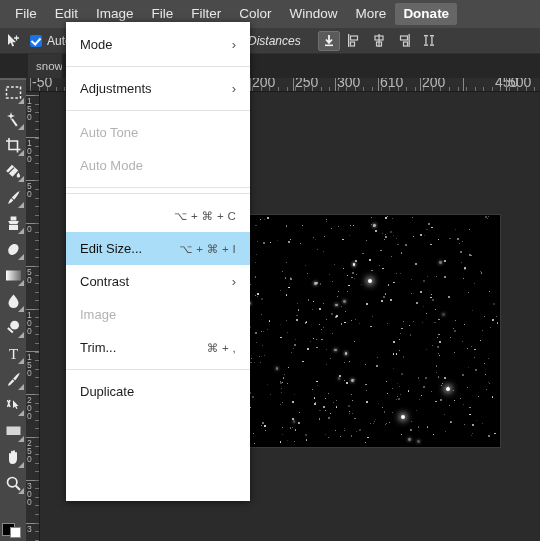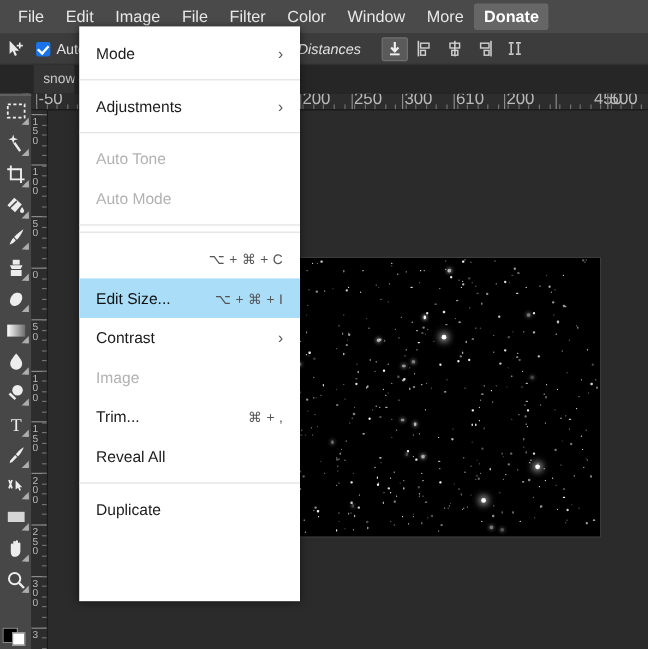--- a/index.html
+++ b/index.html
@@ -943,20 +943,17 @@
       <span>Contrast</span>
       <span class="arw">›</span>
     </div>
     <div class="mi disabled">
       <span>Image</span>
     </div>
     <div class="mi">
       <span>Trim...</span>
       <span class="sc">⌘ + ,</span>
     </div>
-    <div class="mi">
-      <span>Reveal All</span>
-    </div>
     <div class="sep"></div>
     <div class="mi">
       <span>Duplicate</span>
     </div>
   </div>
 
 </body></html>

